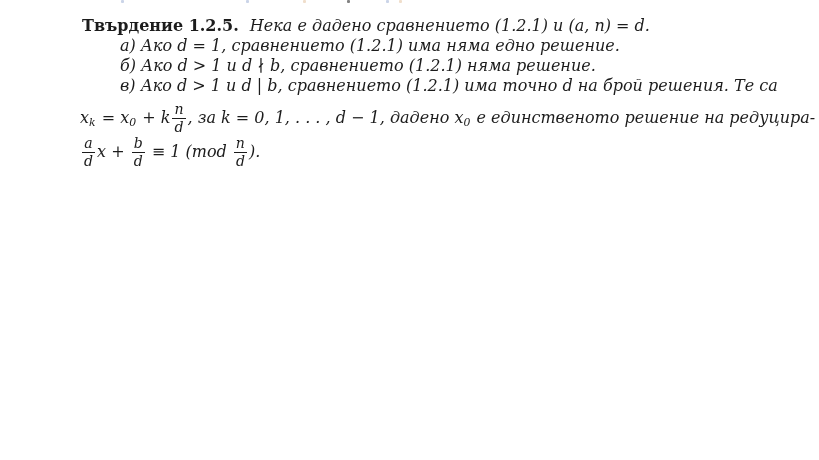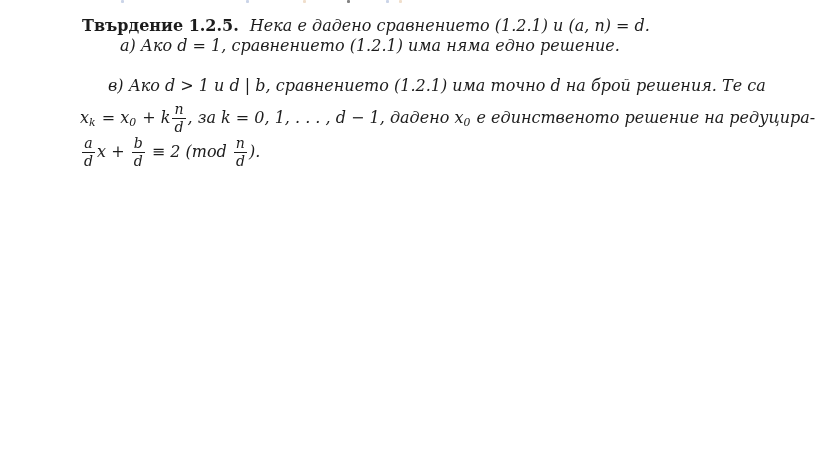--- a/index.html
+++ b/index.html
@@ -71,24 +71,25 @@
   <div class="speck" style="left:386px; background:#9fb0d6;"></div>
   <div class="speck" style="left:399px; background:#e3c3a0;"></div>
 
   <div class="line" style="left:82px; top:18px;">
     <span class="theorem-label">Твърдение 1.2.5.</span>
     <span>Нека е дадено сравнението (1.2.1) и (a, n) = d.</span>
   </div>
 
   <div class="line" style="left:120px; top:38px;">а) Ако d = 1, сравнението (1.2.1) има няма едно решение.</div>
 
+  <div class="line" style="left:120px; top:58px;">б) Ако d &gt; 1 и d ∤ b, сравнението (1.2.1) няма решение.</div>
 
-  <div class="line" style="left:108px; top:78px;text-align:center;">в) Ако d &gt; 1 и d | b, сравнението (1.2.1) има точно d на брой решения. Те са</div>
+  <div class="line" style="left:120px; top:78px;text-align:center;">в) Ако d &gt; 1 и d | b, сравнението (1.2.1) има точно d на брой решения. Те са</div>
 
   <div class="line" style="left:80px; top:102px;">
     <span>x</span><span class="sub">k</span><span> = x</span><span class="sub">0</span><span> + k</span><span class="frac"><span class="num">n</span><span class="den">d</span></span><span>, за k = 0, 1, . . . , d − 1, дадено x</span><span class="sub">0</span><span> е единственото решение на редуцира-</span>
   </div>
 
   <div class="line" style="left:80px; top:136px;">
-    <span class="frac"><span class="num">a</span><span class="den">d</span></span><span>x + </span><span class="frac"><span class="num">b</span><span class="den">d</span></span><span> ≡ 2 (mod </span><span class="frac"><span class="num">n</span><span class="den">d</span></span><span>).</span>
+    <span class="frac"><span class="num">a</span><span class="den">d</span></span><span>x + </span><span class="frac"><span class="num">b</span><span class="den">d</span></span><span> ≡ 1 (mod </span><span class="frac"><span class="num">n</span><span class="den">d</span></span><span>).</span>
   </div>
 
 </div>
 
 </body></html>

